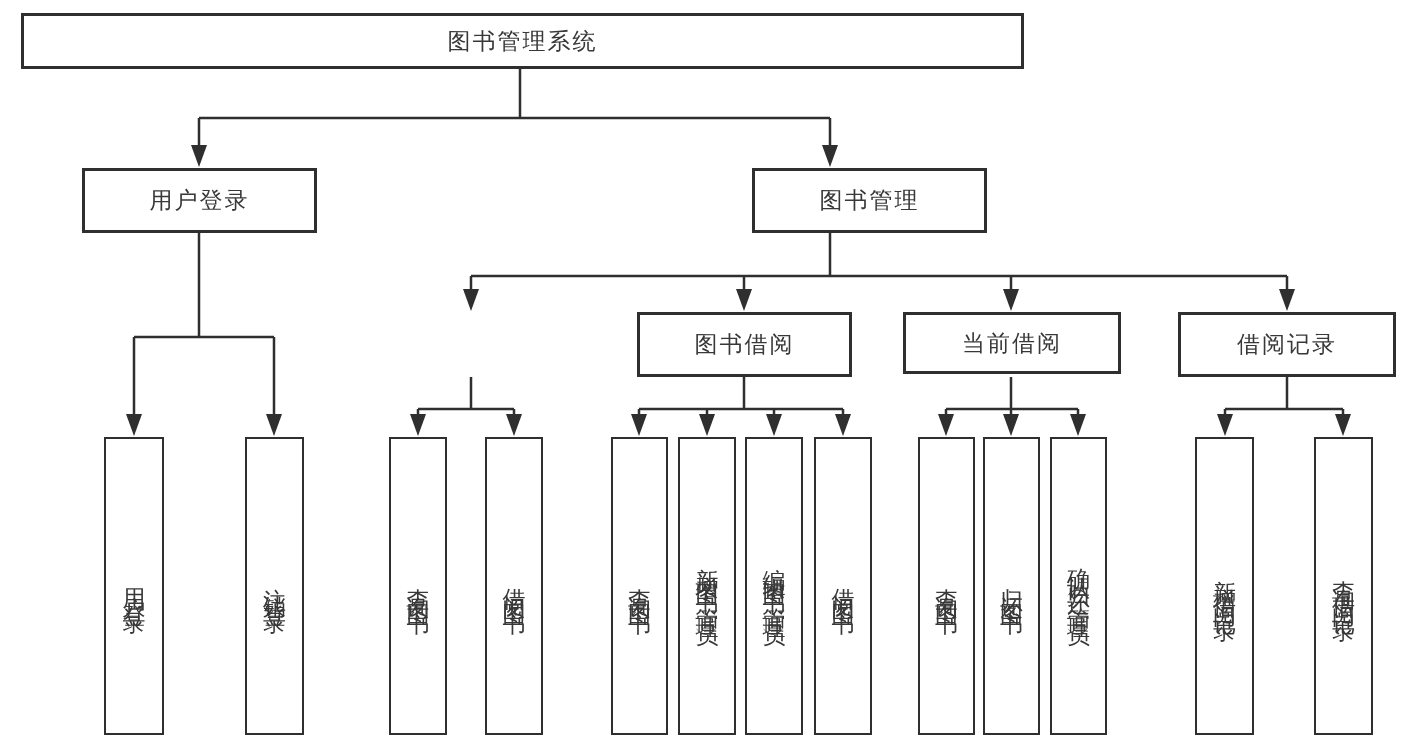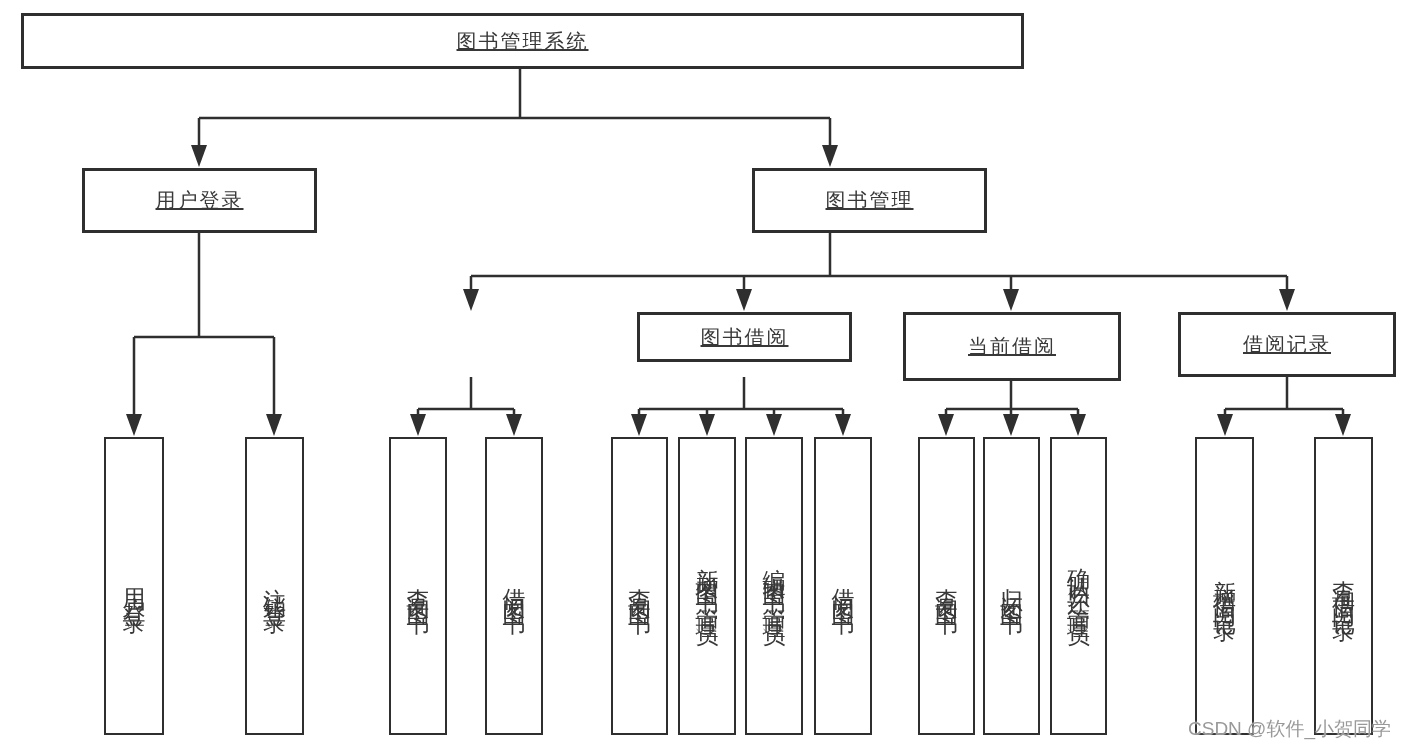--- a/index.html
+++ b/index.html
@@ -31,25 +31,24 @@
     stroke-width: 2.5;
   }
   .ar { fill: var(--line, #2f2f2f); stroke: none; }
   .node {
     position: absolute;
     background: var(--box-bg, #fff);
     border: 3px solid var(--line, #2f2f2f);
     display: flex;
     align-items: center;
     justify-content: center;
-    font-size: 20px;
+    font-size: 23px;
     letter-spacing: 2px;
     color: var(--text, #383838);
     white-space: nowrap;
-    text-decoration: underline;
   }
   .leaf {
     position: absolute;
     top: 437px;
     height: 298px;
     background: var(--box-bg, #fff);
     border: 2.5px solid var(--line, #2f2f2f);
     display: flex;
     align-items: center;
     justify-content: center;
@@ -111,22 +110,22 @@
     <path class="ln" d="M1287 377 V409 M1225 409 H1343 M1225 409 V416 M1343 409 V416"></path>
     <polygon class="ar" points="1217,414 1233,414 1225,436"></polygon>
     <polygon class="ar" points="1335,414 1351,414 1343,436"></polygon>
   </svg>
 
   <div class="node" style="left:21px; top:13px; width:1003px; height:56px;">图书管理系统</div>
 
   <div class="node" style="left:82px; top:168px; width:235px; height:65px;">用户登录</div>
   <div class="node" style="left:712px; top:168px; width:235px; height:65px;margin-left:40px;">图书管理</div>
 
-  <div class="node" style="left:637px; top:312px; width:215px; height:50px;">图书借阅</div>
-  <div class="node" style="left:903px; top:312px; width:218px; height:69px;">当前借阅</div>
+  <div class="node" style="left:637px; top:312px; width:215px; height:65px;">图书借阅</div>
+  <div class="node" style="left:903px; top:312px; width:218px; height:62px;">当前借阅</div>
   <div class="node" style="left:1178px; top:312px; width:218px; height:65px;">借阅记录</div>
 
   <div class="leaf" style="left:104px; width:60px;">
     <span class="vtext">用户登录</span>
   </div>
   <div class="leaf" style="left:245px; width:59px;">
     <span class="vtext">注销登录</span>
   </div>
 
   <div class="leaf" style="left:389px; width:58px;">
@@ -159,15 +158,14 @@
     <span class="vtext">确认归还（管理员）</span>
   </div>
 
   <div class="leaf" style="left:1195px; width:59px;">
     <span class="vtext">新增借阅记录</span>
   </div>
   <div class="leaf" style="left:1314px; width:59px;">
     <span class="vtext">查询借阅记录</span>
   </div>
 
-  <div class="watermark">CSDN @软件_小贺同学</div>
 
 </div>
 
 </body></html>

